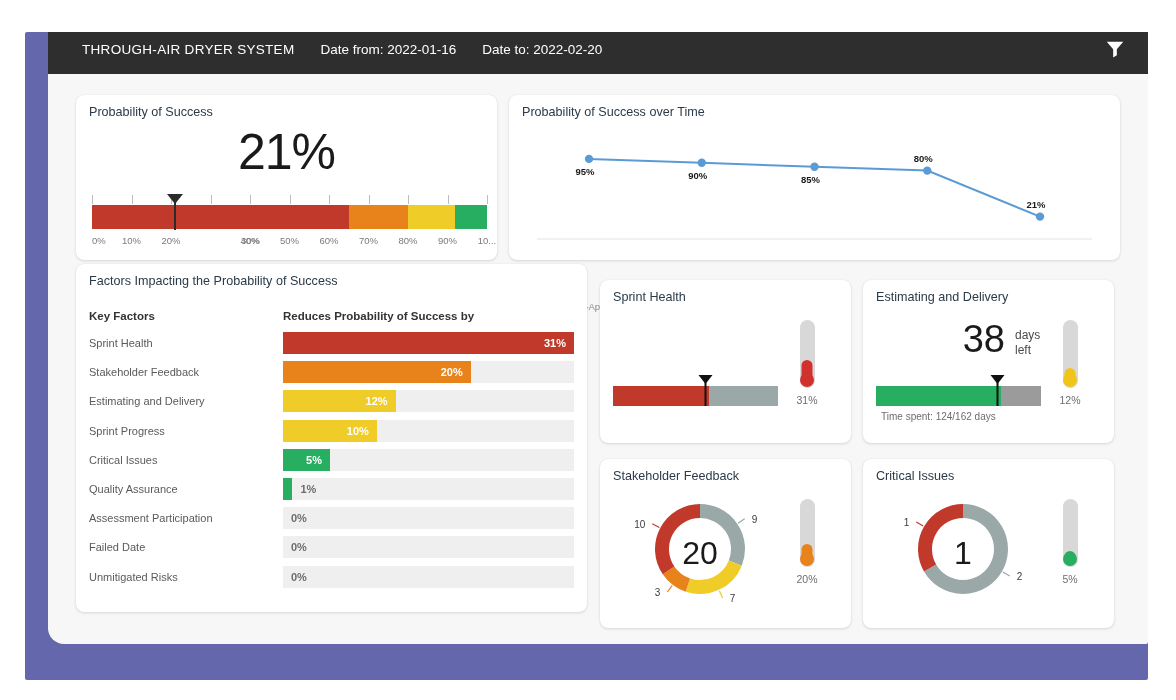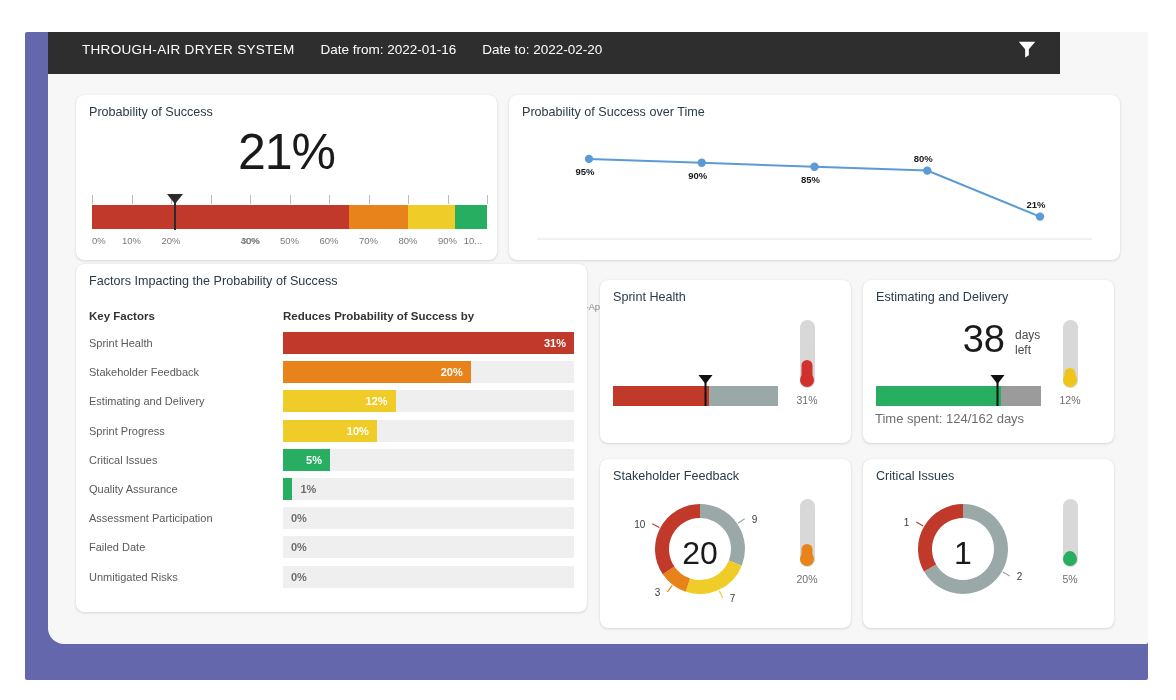--- a/index.html
+++ b/index.html
@@ -30,21 +30,21 @@
     background: #f7f7f8;
     border-bottom-left-radius: 16px;
     border-bottom-right-radius: 2px;
     overflow: hidden;
   }
 
   
   .header {
     position: absolute;
     left: 48px; top: 32px;
-    width: 1012px; height: 42px;
+    width: 1100px; height: 42px;
     background: #2e2e2e;
     display: flex;
     align-items: center;
     padding: 0 22px 8px 34px;
   }
   .header-title {
     color: #ffffff;
     font-size: 13.5px;
     letter-spacing: .3px;
     white-space: nowrap;
@@ -179,21 +179,21 @@
   .kpi-bar .marker .tri {
     width: 0; height: 0; margin-left: -7px;
     border-left: 7px solid transparent;
     border-right: 7px solid transparent;
     border-top: 9px solid #111;
   }
   .kpi-bar .marker .stem {
     position: absolute; left: -1px; top: 7px; width: 2px; height: 24px; background: #111;
   }
   .kpi-subtext {
-    position: absolute; left: 12px; top: 131px; font-size: 13px; color: #6d6d6d;
+    position: absolute; left: 18px; top: 131px; font-size: 10px; color: #6d6d6d;
   }
   .thermo { position: absolute; right: 24px; top: 40px; width: 40px; }
   .thermo-tube {
     position: relative; width: 15px; height: 68px; margin: 0 auto;
     background: #d8d8d8; border-radius: 8px;
   }
   .thermo-fill {
     position: absolute; left: 50%; transform: translateX(-50%);
     bottom: 2px; width: 11px; border-radius: 6px;
   }
@@ -264,21 +264,21 @@
           <span style="left: 0px; transform: translateX(0px);">0%</span>
           <span style="left: 39.5px;">10%</span>
           <span style="left: 79px;">20%</span>
           <span style="left: 118.5px; margin-left: 40px;">30%</span>
           <span style="left: 158px;">40%</span>
           <span style="left: 197.5px;">50%</span>
           <span style="left: 237px;">60%</span>
           <span style="left: 276.5px;">70%</span>
           <span style="left: 316px;">80%</span>
           <span style="left: 355.5px;">90%</span>
-          <span style="left: 381px;">10...</span>
+          <span style="left: 395px;">10...</span>
         </div>
     </div>
   </div>
 
   <div class="card" id="card-trend">
     <div class="card-title">Probability of Success over Time</div>
     <div class="trend-area">
       <svg id="trend-svg" width="591" height="128" viewBox="0 0 591 128">
           <line x1="18" y1="114" x2="573" y2="114" stroke="#e2e2e2" stroke-width="1"></line>
           <path d="M 70.0 33.9 L 182.8 37.8 L 295.5 41.7 L 408.3 45.6 L 521.0 91.6" fill="none" stroke="#5b9bd5" stroke-width="2"></path>

